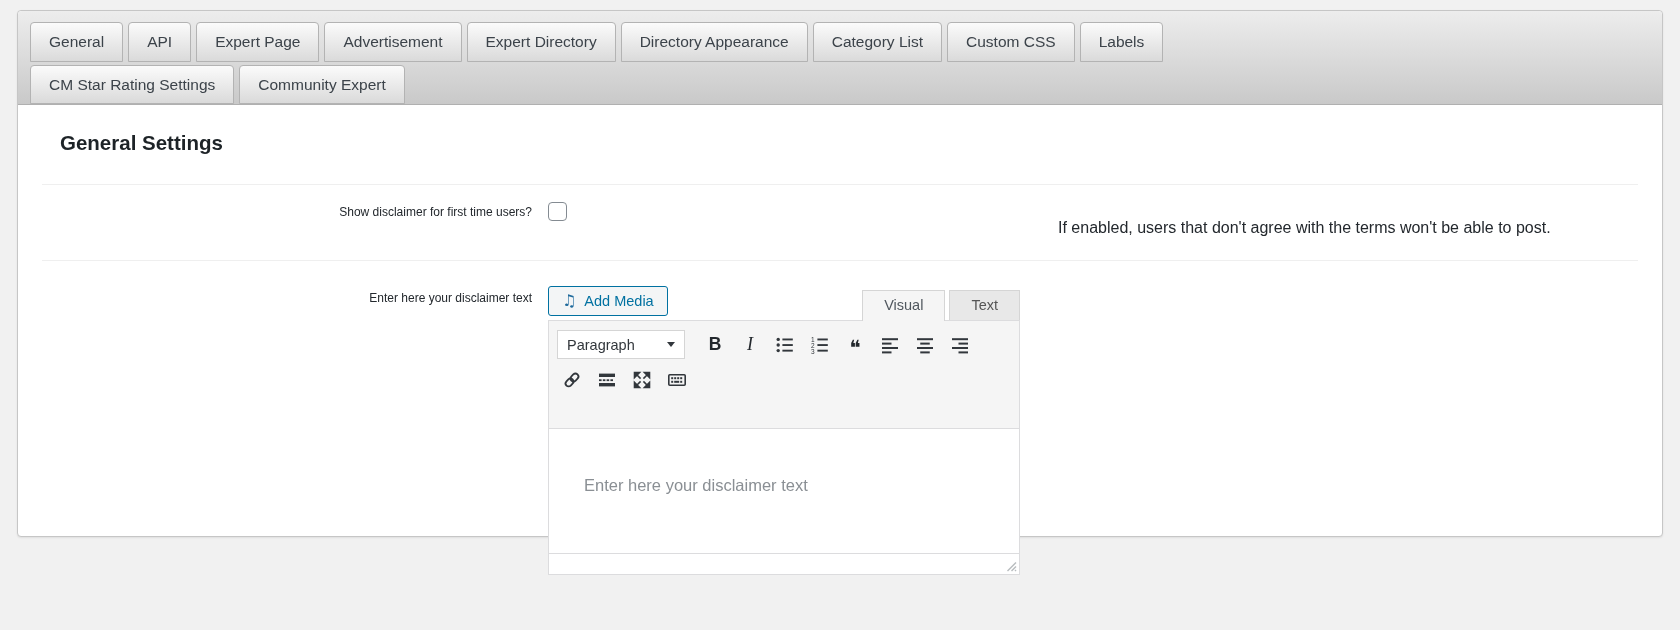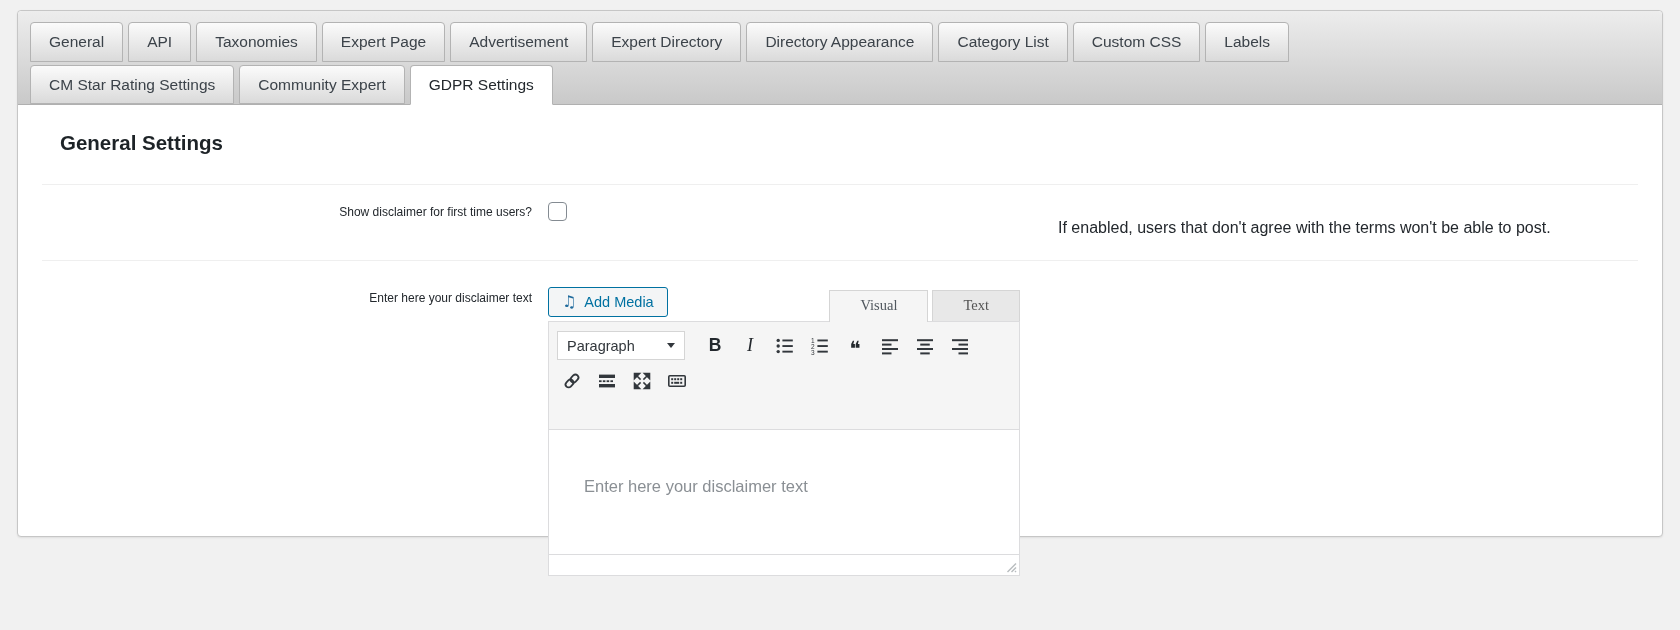--- a/index.html
+++ b/index.html
@@ -68,22 +68,22 @@
   .editor-tools { display:flex; justify-content:space-between; align-items:flex-end; }
   .add-media {
     display:inline-flex; align-items:center; gap:8px;
     margin-bottom:4px; padding:6px 13px;
     background:#f3f5f6; border:1px solid #0071a1; border-radius:3px;
     color:#0071a1; font-size:14.5px; font-family:inherit; cursor:pointer;
   }
   .media-icon { font-size:16px; line-height:1; color:#1f6a9c; font-family:"DejaVu Sans",sans-serif; }
   .switch-tabs { display:flex; }
   .switch {
-    margin-left:4px; padding:6px 30px 7px;
-    font-size:14.5px; font-family:Liberation Serif, serif; color:#555;
+    margin-left:4px; padding:6px 21px 7px;
+    font-size:14.5px; font-family:Liberation Sans, sans-serif; color:#555;
     background:#e8e8e8; border:1px solid #d5d5d5; border-bottom:none;
     cursor:pointer; position:relative;margin-top:9px;
   }
   .switch.active { background:#f5f5f5; z-index:3; padding-bottom:8px; margin-bottom:-1px; color:#50575e; }
   .editor-box { border:1px solid #dcdcde; background:#fff; position:relative; z-index:1; }
   .mce-toolbar { background:#f5f5f5; border-bottom:1px solid #dcdcde; padding:9px 8px 34px 8px; }
   .tb-row { display:flex; align-items:center; gap:5px; }
   .tb-row + .tb-row { margin-top:7px; }
   .pselect {
     display:inline-flex; align-items:center; justify-content:space-between;
@@ -110,33 +110,31 @@
 </style>
 </head>
 <body>
 
 <div class="panel">
 
   <div class="tabstrip">
     <ul class="tabs-row">
       <li class="tab">General</li>
       <li class="tab">API</li>
-      <li class="tab">Taxonomies</li>
       <li class="tab">Expert Page</li>
       <li class="tab">Advertisement</li>
       <li class="tab">Expert Directory</li>
       <li class="tab">Directory Appearance</li>
       <li class="tab">Category List</li>
       <li class="tab">Custom CSS</li>
       <li class="tab">Labels</li>
     </ul>
     <ul class="tabs-row">
       <li class="tab">CM Star Rating Settings</li>
       <li class="tab">Community Expert</li>
-      <li class="tab active">GDPR Settings</li>
     </ul>
   </div>
 
   <div class="content">
     <h3 class="heading">General Settings</h3>
 
     <div class="form-row row-1">
       <div class="label-cell">Show disclaimer for first time users?</div>
       <div class="control-cell">
         <span class="checkbox"></span>

